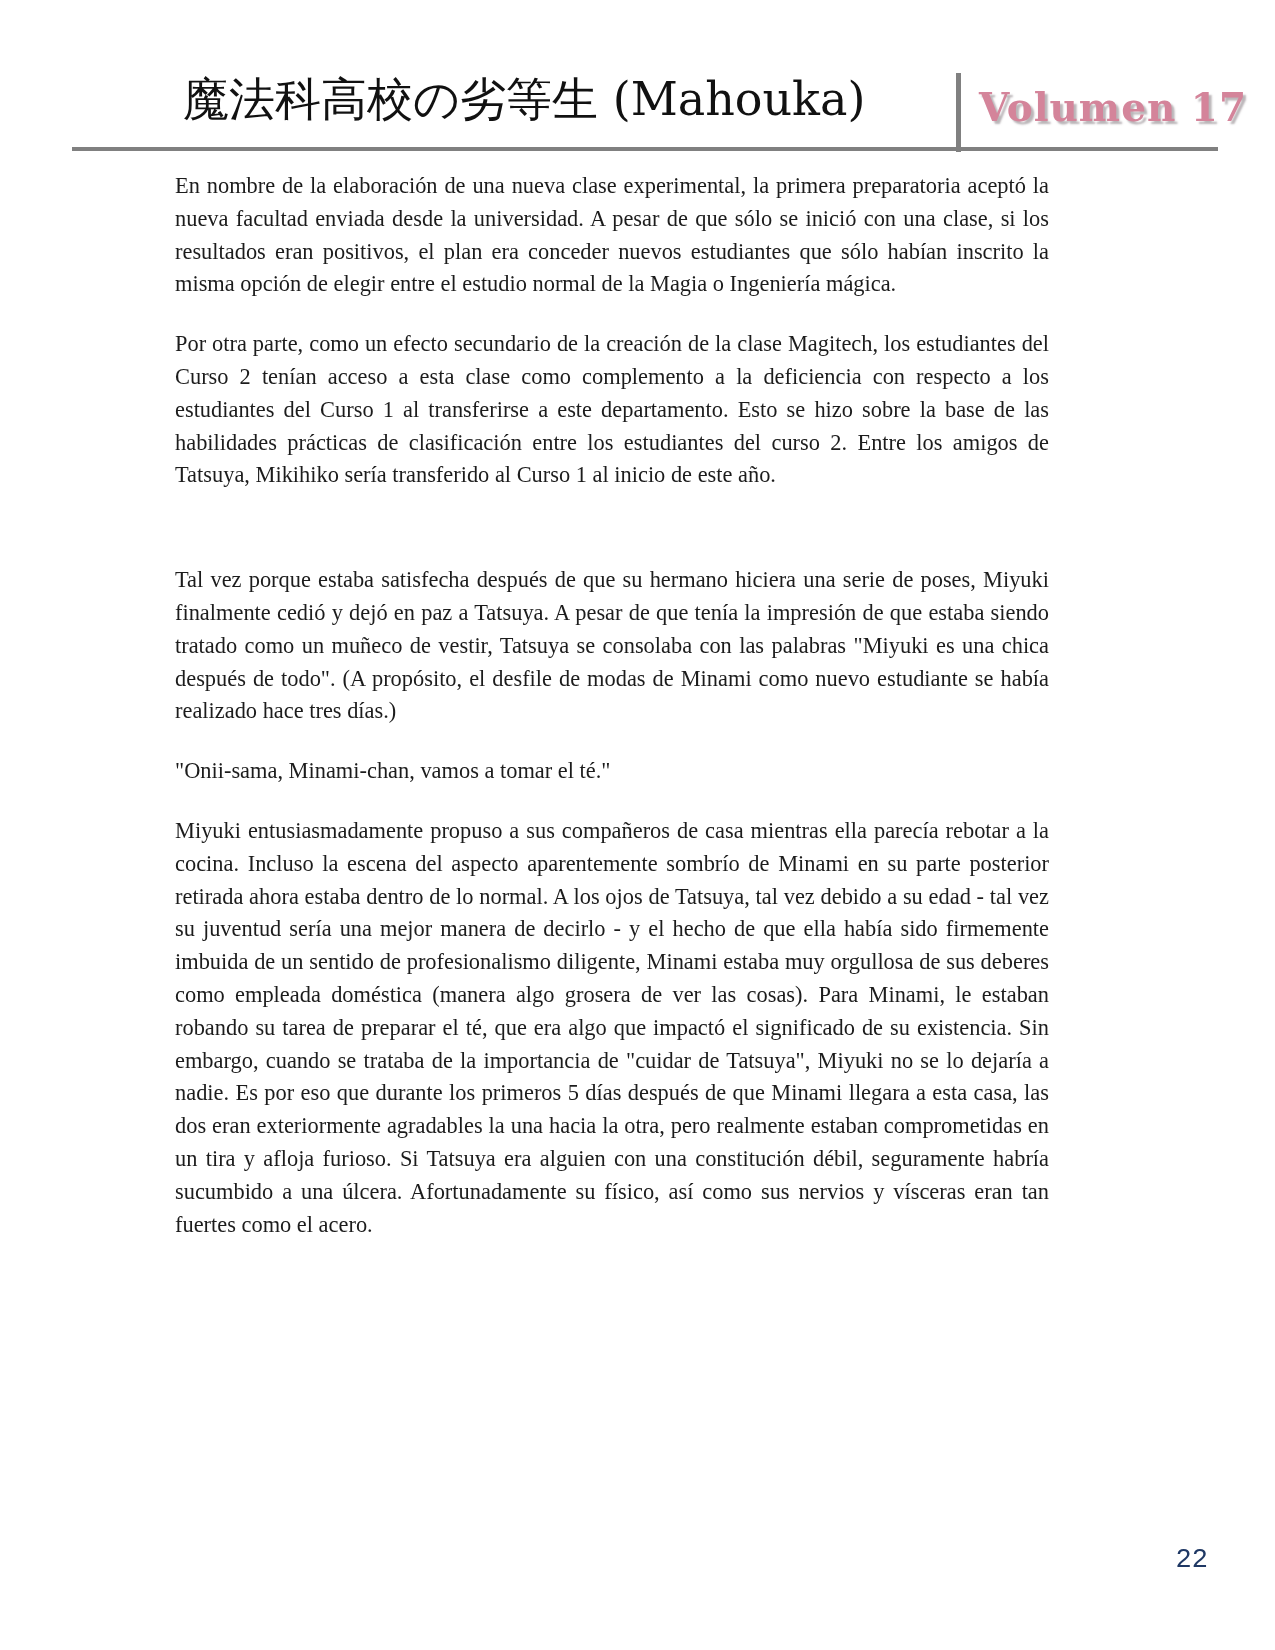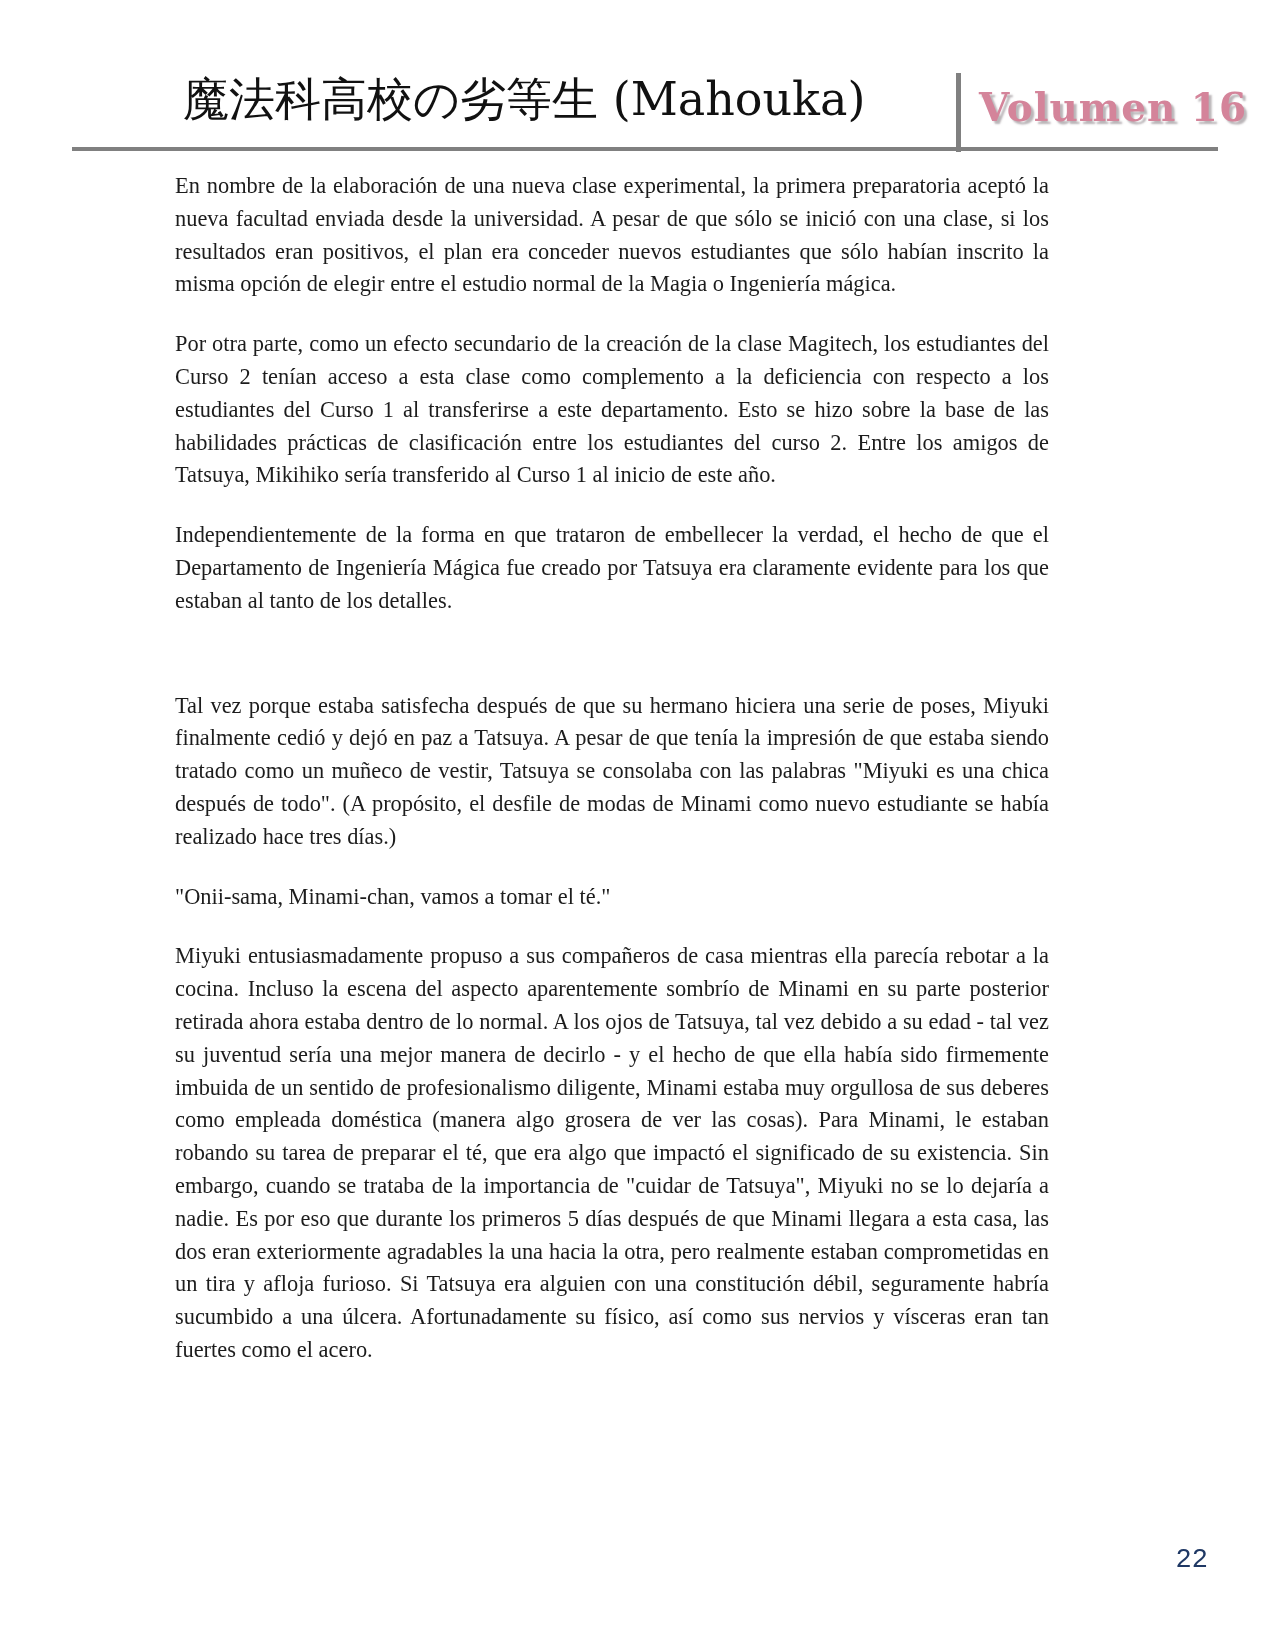--- a/index.html
+++ b/index.html
@@ -89,28 +89,27 @@
 </style>
 </head>
 <body>
 
 <div class="page">
 
   <div class="header-title">魔法科高校の劣等生 (Mahouka)</div>
 
   <div class="header-divider-bar" style="background: rgb(128, 128, 128);"></div>
 
-  <div class="volume-label" style="color: rgb(212, 132, 154);">Volumen 16</div>
+  <div class="volume-label" style="color: rgb(212, 132, 154);">Volumen 17</div>
 
   <div class="header-rule" style="background: rgb(128, 128, 128);"></div>
 
   <div class="content">
     <p class="para">En nombre de la elaboración de una nueva clase experimental, la primera preparatoria aceptó la nueva facultad enviada desde la universidad. A pesar de que sólo se inició con una clase, si los resultados eran positivos, el plan era conceder nuevos estudiantes que sólo habían inscrito la misma opción de elegir entre el estudio normal de la Magia o Ingeniería mágica.</p>
     <p class="para">Por otra parte, como un efecto secundario de la creación de la clase Magitech, los estudiantes del Curso 2 tenían acceso a esta clase como complemento a la deficiencia con respecto a los estudiantes del Curso 1 al transferirse a este departamento. Esto se hizo sobre la base de las habilidades prácticas de clasificación entre los estudiantes del curso 2. Entre los amigos de Tatsuya, Mikihiko sería transferido al Curso 1 al inicio de este año.</p>
-    <p class="para">Independientemente de la forma en que trataron de embellecer la verdad, el hecho de que el Departamento de Ingeniería Mágica fue creado por Tatsuya era claramente evidente para los que estaban al tanto de los detalles.</p>
     <div class="scene-break"></div>
     <p class="para">Tal vez porque estaba satisfecha después de que su hermano hiciera una serie de poses, Miyuki finalmente cedió y dejó en paz a Tatsuya. A pesar de que tenía la impresión de que estaba siendo tratado como un muñeco de vestir, Tatsuya se consolaba con las palabras "Miyuki es una chica después de todo". (A propósito, el desfile de modas de Minami como nuevo estudiante se había realizado hace tres días.)</p>
     <p class="para">"Onii-sama, Minami-chan, vamos a tomar el té."</p>
     <p class="para">Miyuki entusiasmadamente propuso a sus compañeros de casa mientras ella parecía rebotar a la cocina. Incluso la escena del aspecto aparentemente sombrío de Minami en su parte posterior retirada ahora estaba dentro de lo normal. A los ojos de Tatsuya, tal vez debido a su edad - tal vez su juventud sería una mejor manera de decirlo - y el hecho de que ella había sido firmemente imbuida de un sentido de profesionalismo diligente, Minami estaba muy orgullosa de sus deberes como empleada doméstica (manera algo grosera de ver las cosas). Para Minami, le estaban robando su tarea de preparar el té, que era algo que impactó el significado de su existencia. Sin embargo, cuando se trataba de la importancia de "cuidar de Tatsuya", Miyuki no se lo dejaría a nadie. Es por eso que durante los primeros 5 días después de que Minami llegara a esta casa, las dos eran exteriormente agradables la una hacia la otra, pero realmente estaban comprometidas en un tira y afloja furioso. Si Tatsuya era alguien con una constitución débil, seguramente habría sucumbido a una úlcera. Afortunadamente su físico, así como sus nervios y vísceras eran tan fuertes como el acero.</p>
   </div>
 
   <div class="page-number" style="color: rgb(31, 56, 100);">22</div>
 
 </div>
 

